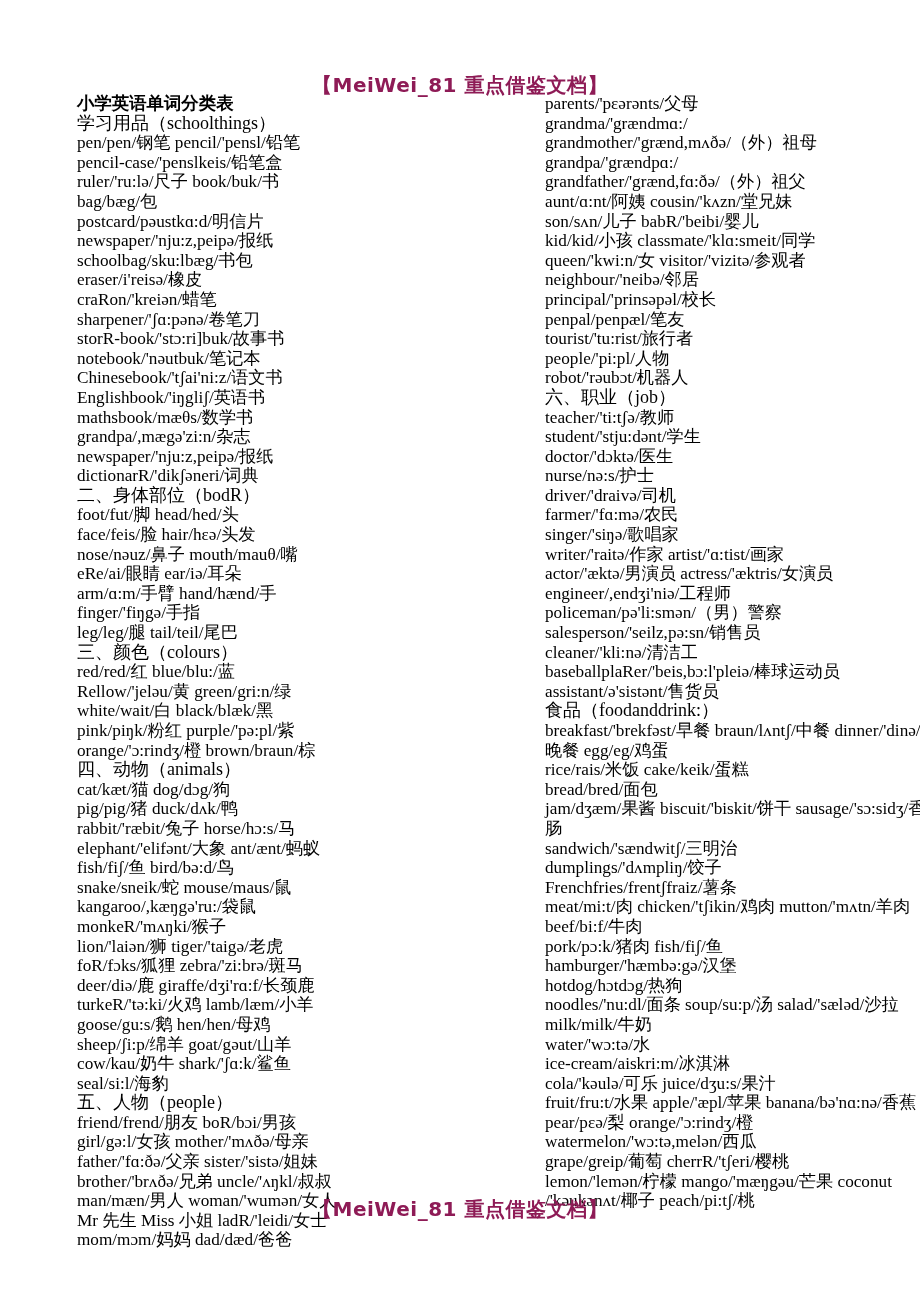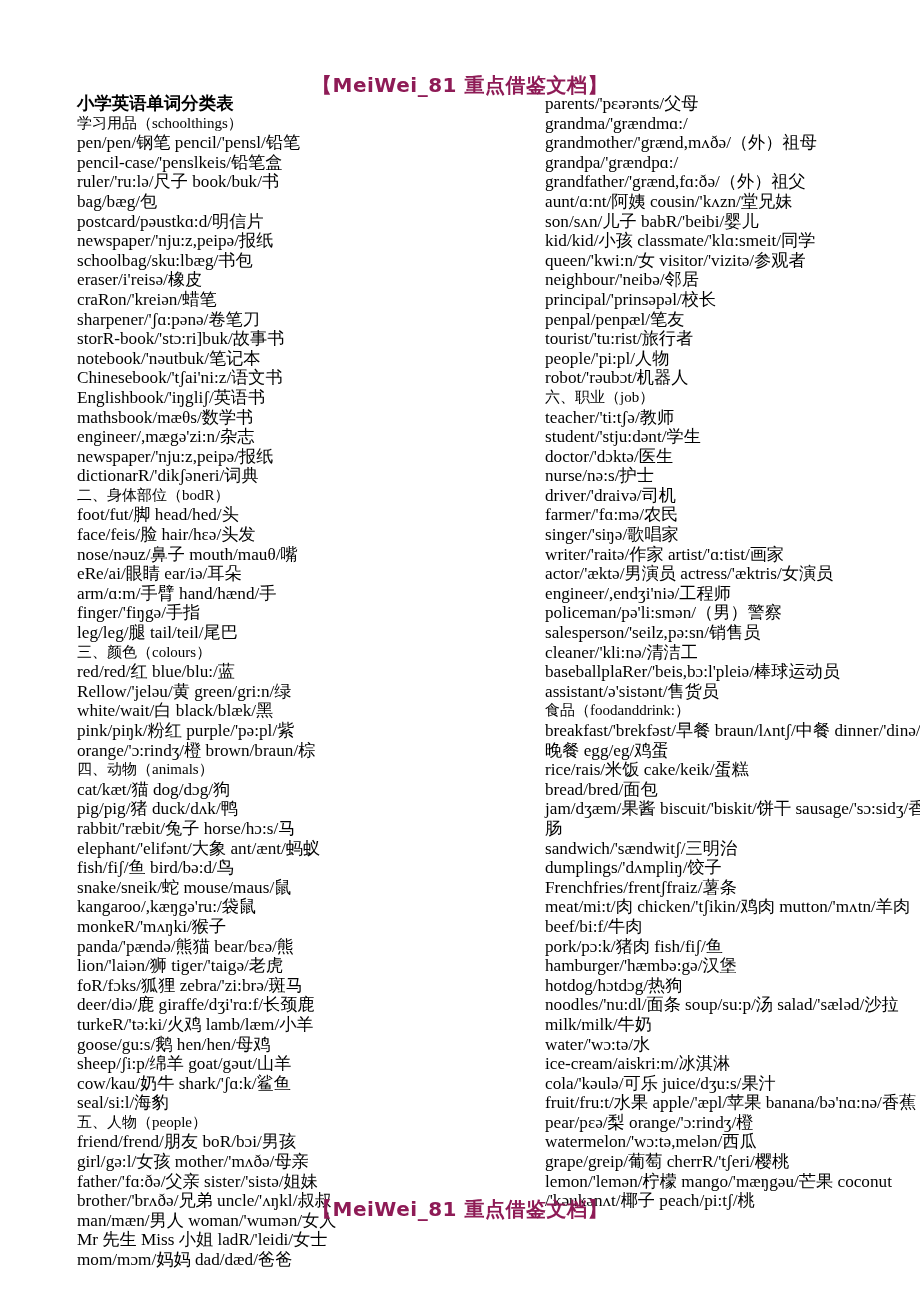--- a/index.html
+++ b/index.html
@@ -64,21 +64,21 @@
     word-break: break-word;
     margin: 0;
     padding: 0;
     letter-spacing: 0px;
   }
   .line.title {
     font-weight: bold;
     font-size: 17.4px;
   }
   .line.section {
-    font-size: 15px;
+    font-size: 18px;
   }
 </style>
 </head>
 <body>
 
 <div class="page">
 
   <div class="watermark watermark-top">【MeiWei_81 重点借鉴文档】</div>
 
   <div class="columns">
@@ -94,21 +94,21 @@
       <div class="line">newspaper/'nju:z,peipə/报纸</div>
       <div class="line">schoolbag/sku:lbæg/书包</div>
       <div class="line">eraser/i'reisə/橡皮</div>
       <div class="line">craRon/'kreiən/蜡笔</div>
       <div class="line">sharpener/'ʃɑ:pənə/卷笔刀</div>
       <div class="line">storR-book/'stɔ:ri]buk/故事书</div>
       <div class="line">notebook/'nəutbuk/笔记本</div>
       <div class="line">Chinesebook/'tʃai'ni:z/语文书</div>
       <div class="line">Englishbook/'iŋgliʃ/英语书</div>
       <div class="line">mathsbook/mæθs/数学书</div>
-      <div class="line">engineer/,mægə'zi:n/杂志</div>
+      <div class="line">grandpa/,mægə'zi:n/杂志</div>
       <div class="line">newspaper/'nju:z,peipə/报纸</div>
       <div class="line">dictionarR/'dikʃəneri/词典</div>
       <div class="line section">二、身体部位（bodR）</div>
       <div class="line">foot/fut/脚 head/hed/头</div>
       <div class="line">face/feis/脸 hair/hɛə/头发</div>
       <div class="line">nose/nəuz/鼻子 mouth/mauθ/嘴</div>
       <div class="line">eRe/ai/眼睛 ear/iə/耳朵</div>
       <div class="line">arm/ɑ:m/手臂 hand/hænd/手</div>
       <div class="line">finger/'fiŋgə/手指</div>
       <div class="line">leg/leg/腿 tail/teil/尾巴</div>
@@ -120,21 +120,20 @@
       <div class="line">orange/'ɔ:rindʒ/橙 brown/braun/棕</div>
       <div class="line section">四、动物（animals）</div>
       <div class="line">cat/kæt/猫 dog/dɔg/狗</div>
       <div class="line">pig/pig/猪 duck/dʌk/鸭</div>
       <div class="line">rabbit/'ræbit/兔子 horse/hɔ:s/马</div>
       <div class="line">elephant/'elifənt/大象 ant/ænt/蚂蚁</div>
       <div class="line">fish/fiʃ/鱼 bird/bə:d/鸟</div>
       <div class="line">snake/sneik/蛇 mouse/maus/鼠</div>
       <div class="line">kangaroo/,kæŋgə'ru:/袋鼠</div>
       <div class="line">monkeR/'mʌŋki/猴子</div>
-      <div class="line">panda/'pændə/熊猫 bear/bɛə/熊</div>
       <div class="line">lion/'laiən/狮 tiger/'taigə/老虎</div>
       <div class="line">foR/fɔks/狐狸 zebra/'zi:brə/斑马</div>
       <div class="line">deer/diə/鹿 giraffe/dʒi'rɑ:f/长颈鹿</div>
       <div class="line">turkeR/'tə:ki/火鸡 lamb/læm/小羊</div>
       <div class="line">goose/gu:s/鹅 hen/hen/母鸡</div>
       <div class="line">sheep/ʃi:p/绵羊 goat/gəut/山羊</div>
       <div class="line">cow/kau/奶牛 shark/'ʃɑ:k/鲨鱼</div>
       <div class="line">seal/si:l/海豹</div>
       <div class="line section">五、人物（people）</div>
       <div class="line">friend/frend/朋友 boR/bɔi/男孩</div>

